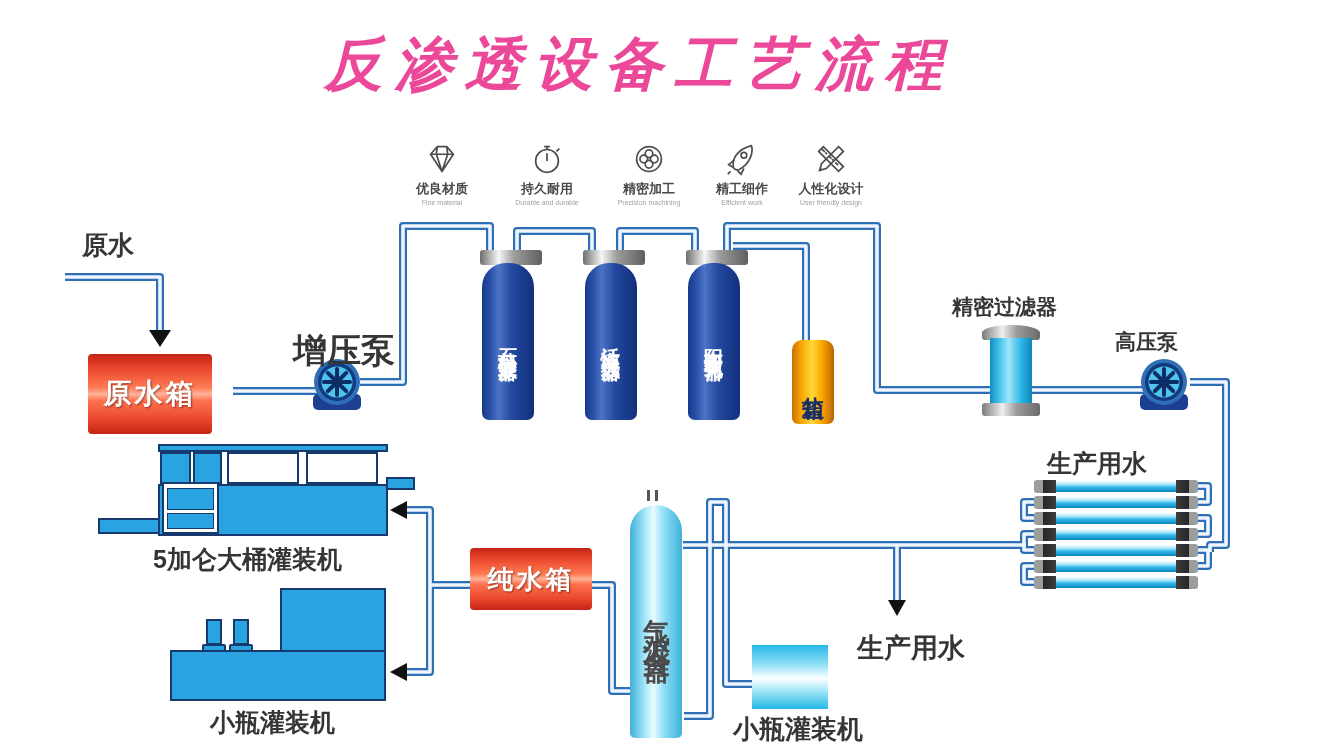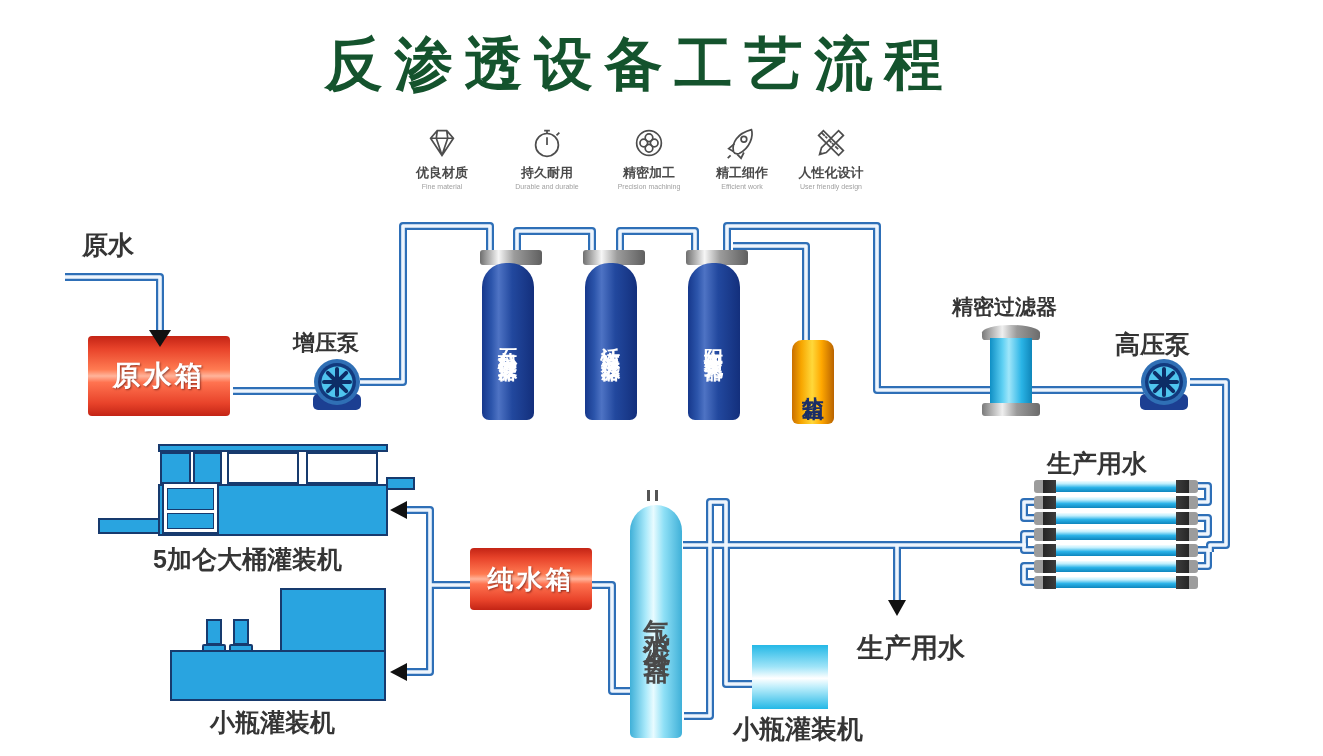--- a/index.html
+++ b/index.html
@@ -5,25 +5,25 @@
   html,body{margin:0;padding:0;background:#fff;}
   .stage{position:relative;width:1323px;height:756px;background:#ffffff;overflow:hidden;
          font-family:"Liberation Sans","DejaVu Sans",sans-serif;}
   .abs{position:absolute;box-sizing:border-box;}
   svg.layer{position:absolute;left:0;top:0;pointer-events:none;}
   .z1{z-index:1}.z2{z-index:2}.z3{z-index:3}
 
   
   .title{position:absolute;left:0;right:44px;top:26px;text-align:center;
          font-family:"Liberation Serif","DejaVu Serif",serif;font-weight:900;
-         font-size:58px;letter-spacing:12px;color:#14532d;}
+         font-size:58px;letter-spacing:12px;color:#ec4899;font-style:italic;}
   .lbl{position:absolute;font-weight:bold;color:#353535;white-space:nowrap;z-index:4;}
 
   
-  .feat{position:absolute;top:124px;width:112px;text-align:center;z-index:2;}
+  .feat{position:absolute;top:140px;width:112px;text-align:center;z-index:2;}
   .feat .cn{font-size:13px;font-weight:bold;color:#4a4a4a;margin-top:2px;}
   .feat .en{font-size:7px;color:#a0a0a0;margin-top:1px;}
   .feat svg{display:block;margin:0 auto;}
 
   
   .red-tank{background:linear-gradient(180deg,#c32415 0%,#e8432a 16%,#ff7b52 42%,#ffb49b 50%,#ff7350 58%,#e8432a 84%,#c32415 100%);
             border-radius:4px;display:flex;align-items:center;justify-content:center;
             color:#fff;font-weight:bold;font-size:28px;letter-spacing:3px;
             text-shadow:1px 1px 2px rgba(60,0,0,.55);z-index:2;}
   .btank-cap{height:15px;border-radius:3px;
@@ -137,30 +137,30 @@
   <div class="feat" style="left:775px">
     <svg width="38" height="38" viewBox="0 0 40 40" fill="none" stroke="#4d4d4d" stroke-width="1.8">
       <path d="M7 12 L12 7 L33 28 L28 33 Z M10.5 9.5 L13.5 12.5 M14 13 L16 15 M17.5 16.5 L20.5 19.5 M21 20 L23 22 M24.5 23.5 L27.5 26.5"></path>
       <path d="M33 12 L28 7 L10 25 L8 32 L15 30 L33 12 Z M8 32 L10 30"></path>
     </svg>
     <div class="cn">人性化设计</div>
     <div class="en">User friendly design</div>
   </div>
 
   <div class="lbl" style="left:82px;top:228px;font-size:26px">原水</div>
-  <div class="lbl" style="left:293px;top:328px;font-size:22px">增压泵</div>
+  <div class="lbl" style="left:293px;top:328px;font-size:34px">增压泵</div>
   <div class="lbl" style="left:952px;top:293px;font-size:21px">精密过滤器</div>
-  <div class="lbl" style="left:1115px;top:328px;font-size:25px">高压泵</div>
+  <div class="lbl" style="left:1115px;top:328px;font-size:21px">高压泵</div>
   <div class="lbl" style="left:1047px;top:447px;font-size:25px">生产用水</div>
   <div class="lbl" style="left:857px;top:630px;font-size:27px">生产用水</div>
   <div class="lbl" style="left:733px;top:712px;font-size:26px">小瓶灌装机</div>
   <div class="lbl" style="left:153px;top:543px;font-size:25px">5加仑大桶灌装机</div>
   <div class="lbl" style="left:210px;top:706px;font-size:25px">小瓶灌装机</div>
 
-  <div class="abs red-tank" style="left:88px;top:336px;width:142px;height:80px">
+  <div class="abs red-tank" style="left:88px;top:354px;width:124px;height:80px">
     <span>原水箱</span>
   </div>
 
   <svg class="layer z2" style="left:301px;top:354px" width="72" height="58" viewBox="0 0 72 58">
     <rect x="12" y="40" width="48" height="16" rx="5" fill="#1c3f92"></rect>
     <circle cx="36" cy="28" r="23" fill="#2f6fb5"></circle>
     <circle cx="36" cy="28" r="19" fill="#123a7e"></circle>
     <circle cx="36" cy="28" r="15.5" fill="#4fc4ee"></circle>
     <g stroke="#0d2d66" stroke-width="4" stroke-linecap="round">
       <path d="M41 28 L49 28 M39.5 31.5 L45.2 37.2 M36 33 L36 41 M32.5 31.5 L26.8 37.2 M31 28 L23 28 M32.5 24.5 L26.8 18.8 M36 23 L36 15 M39.5 24.5 L45.2 18.8"></path>

